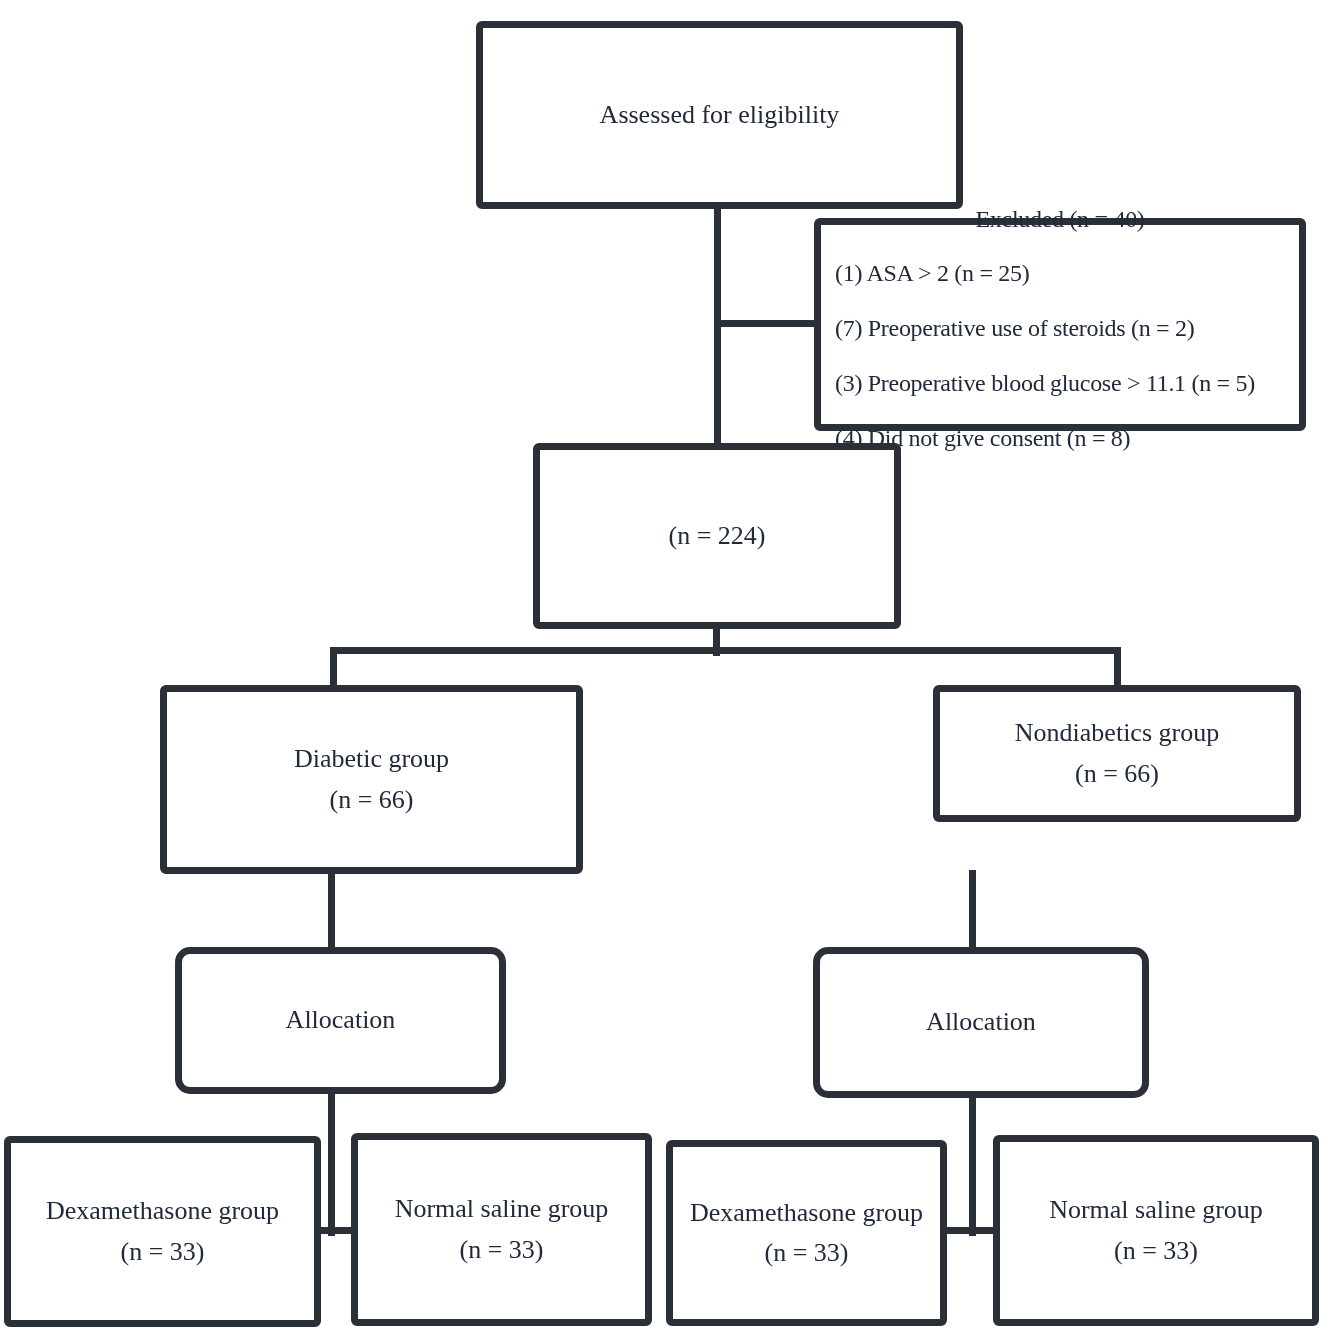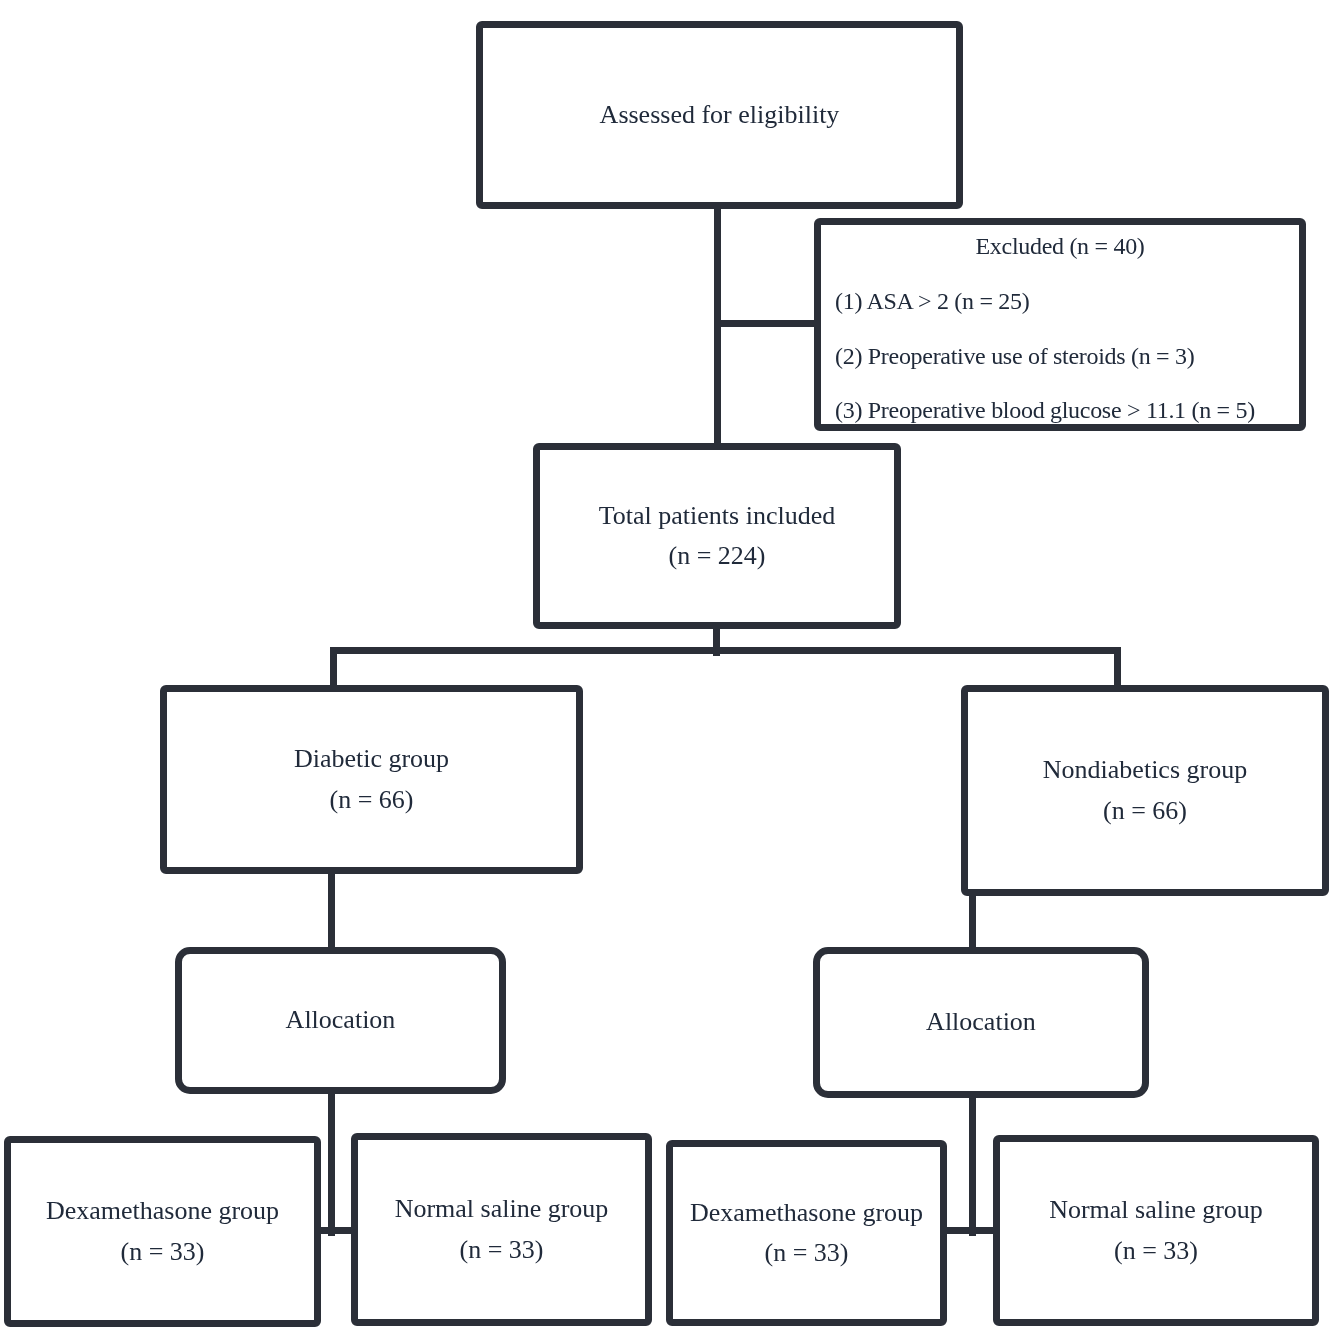--- a/index.html
+++ b/index.html
@@ -84,35 +84,35 @@
   <div class="conn v" style="left:969px; top:1093px; height:143px;"></div>
   <div class="conn h" style="left:940px; top:1227px; width:60px;"></div>
 
   <div class="node" style="left:476px; top:21px; width:487px; height:188px;">
     <div class="line label">Assessed for eligibility</div>
   </div>
 
   <div class="node excluded" style="left:814px; top:218px; width:492px; height:213px;">
     <div class="exc-title">Excluded (n = 40)</div>
     <div class="exc-item">(1) ASA &gt; 2 (n = 25)</div>
-    <div class="exc-item">(2) Preoperative use of steroids (n = 3)</div>
+    <div class="exc-item">(7) Preoperative use of steroids (n = 2)</div>
     <div class="exc-item">(3) Preoperative blood glucose &gt; 11.1 (n = 5)</div>
+    <div class="exc-item">(4) Did not give consent (n = 8)</div>
   </div>
 
   <div class="node" style="left:533px; top:443px; width:368px; height:186px;">
-    <div class="line label">Total patients included</div>
     <div class="line count">(n = 224)</div>
   </div>
 
   <div class="node" style="left:160px; top:685px; width:423px; height:189px;">
     <div class="line label">Diabetic group</div>
     <div class="line count">(n = 66)</div>
   </div>
 
-  <div class="node" style="left:933px; top:685px; width:368px; height:211px;margin-left:28px;">
+  <div class="node" style="left:933px; top:685px; width:368px; height:137px;">
     <div class="line label">Nondiabetics group</div>
     <div class="line count">(n = 66)</div>
   </div>
 
   <div class="node rounded" style="left:175px; top:947px; width:331px; height:147px;">
     <div class="line label">Allocation</div>
   </div>
 
   <div class="node rounded" style="left:813px; top:947px; width:336px; height:151px;">
     <div class="line label">Allocation</div>

